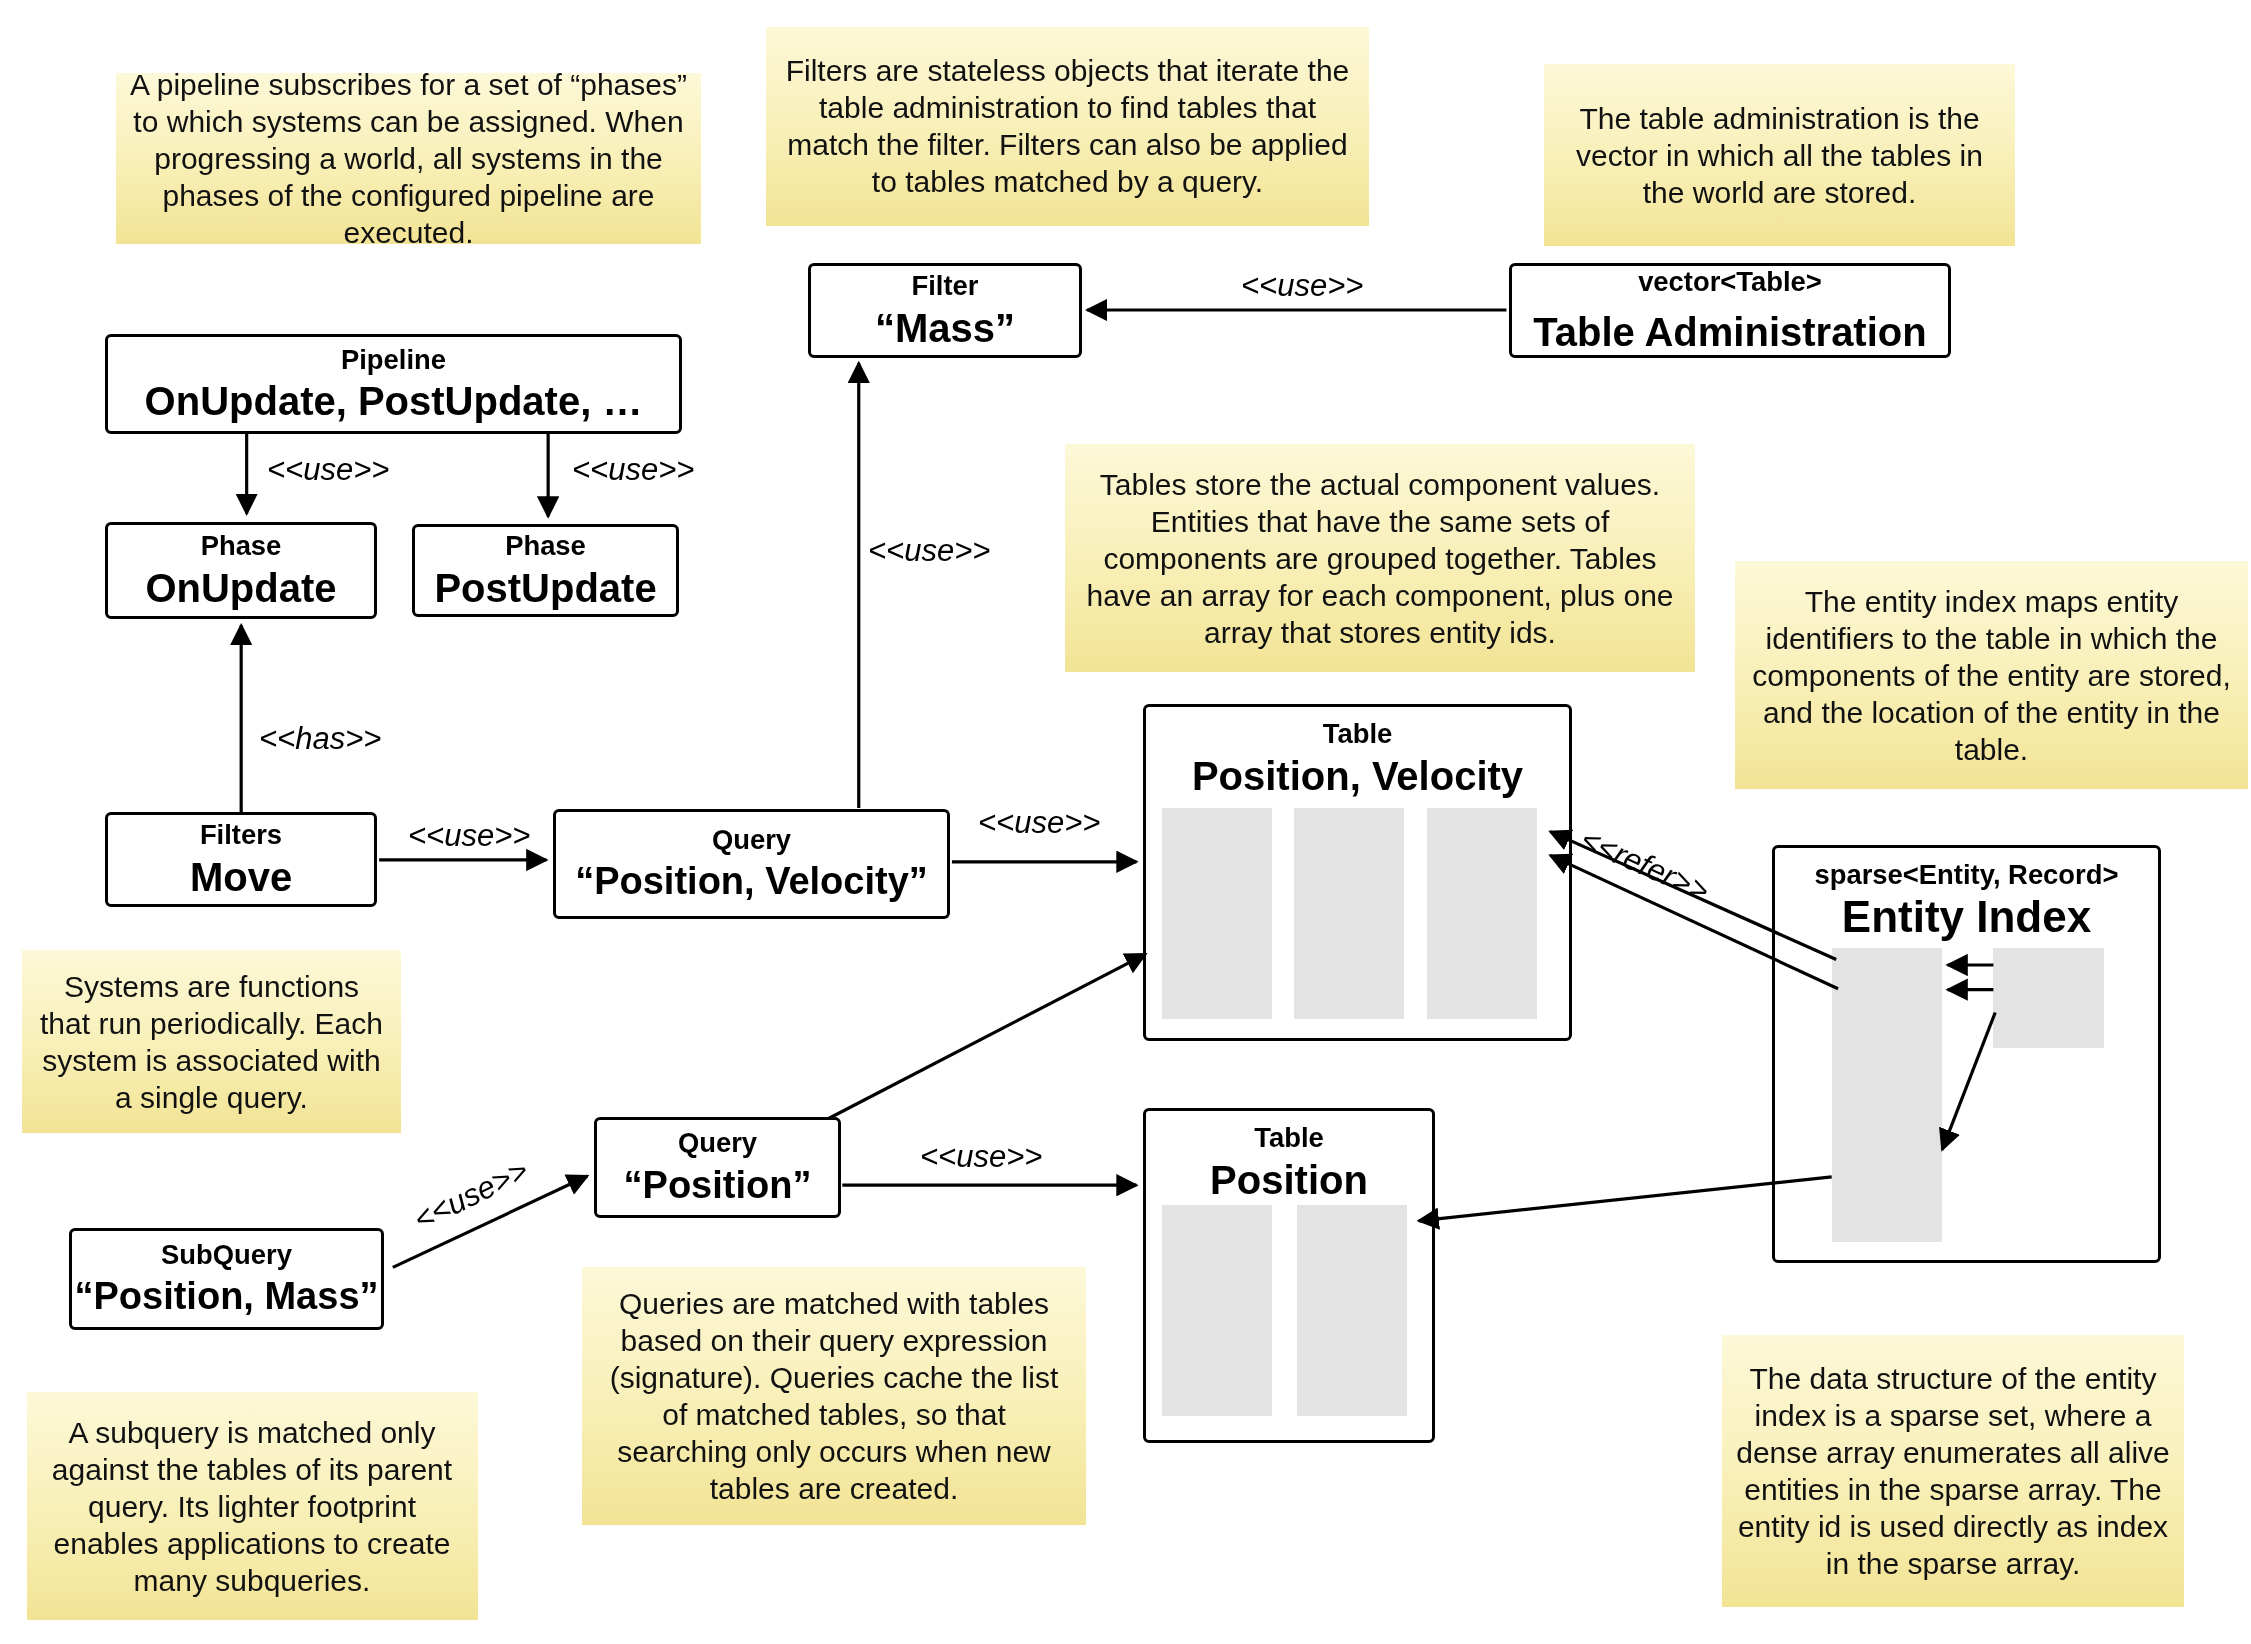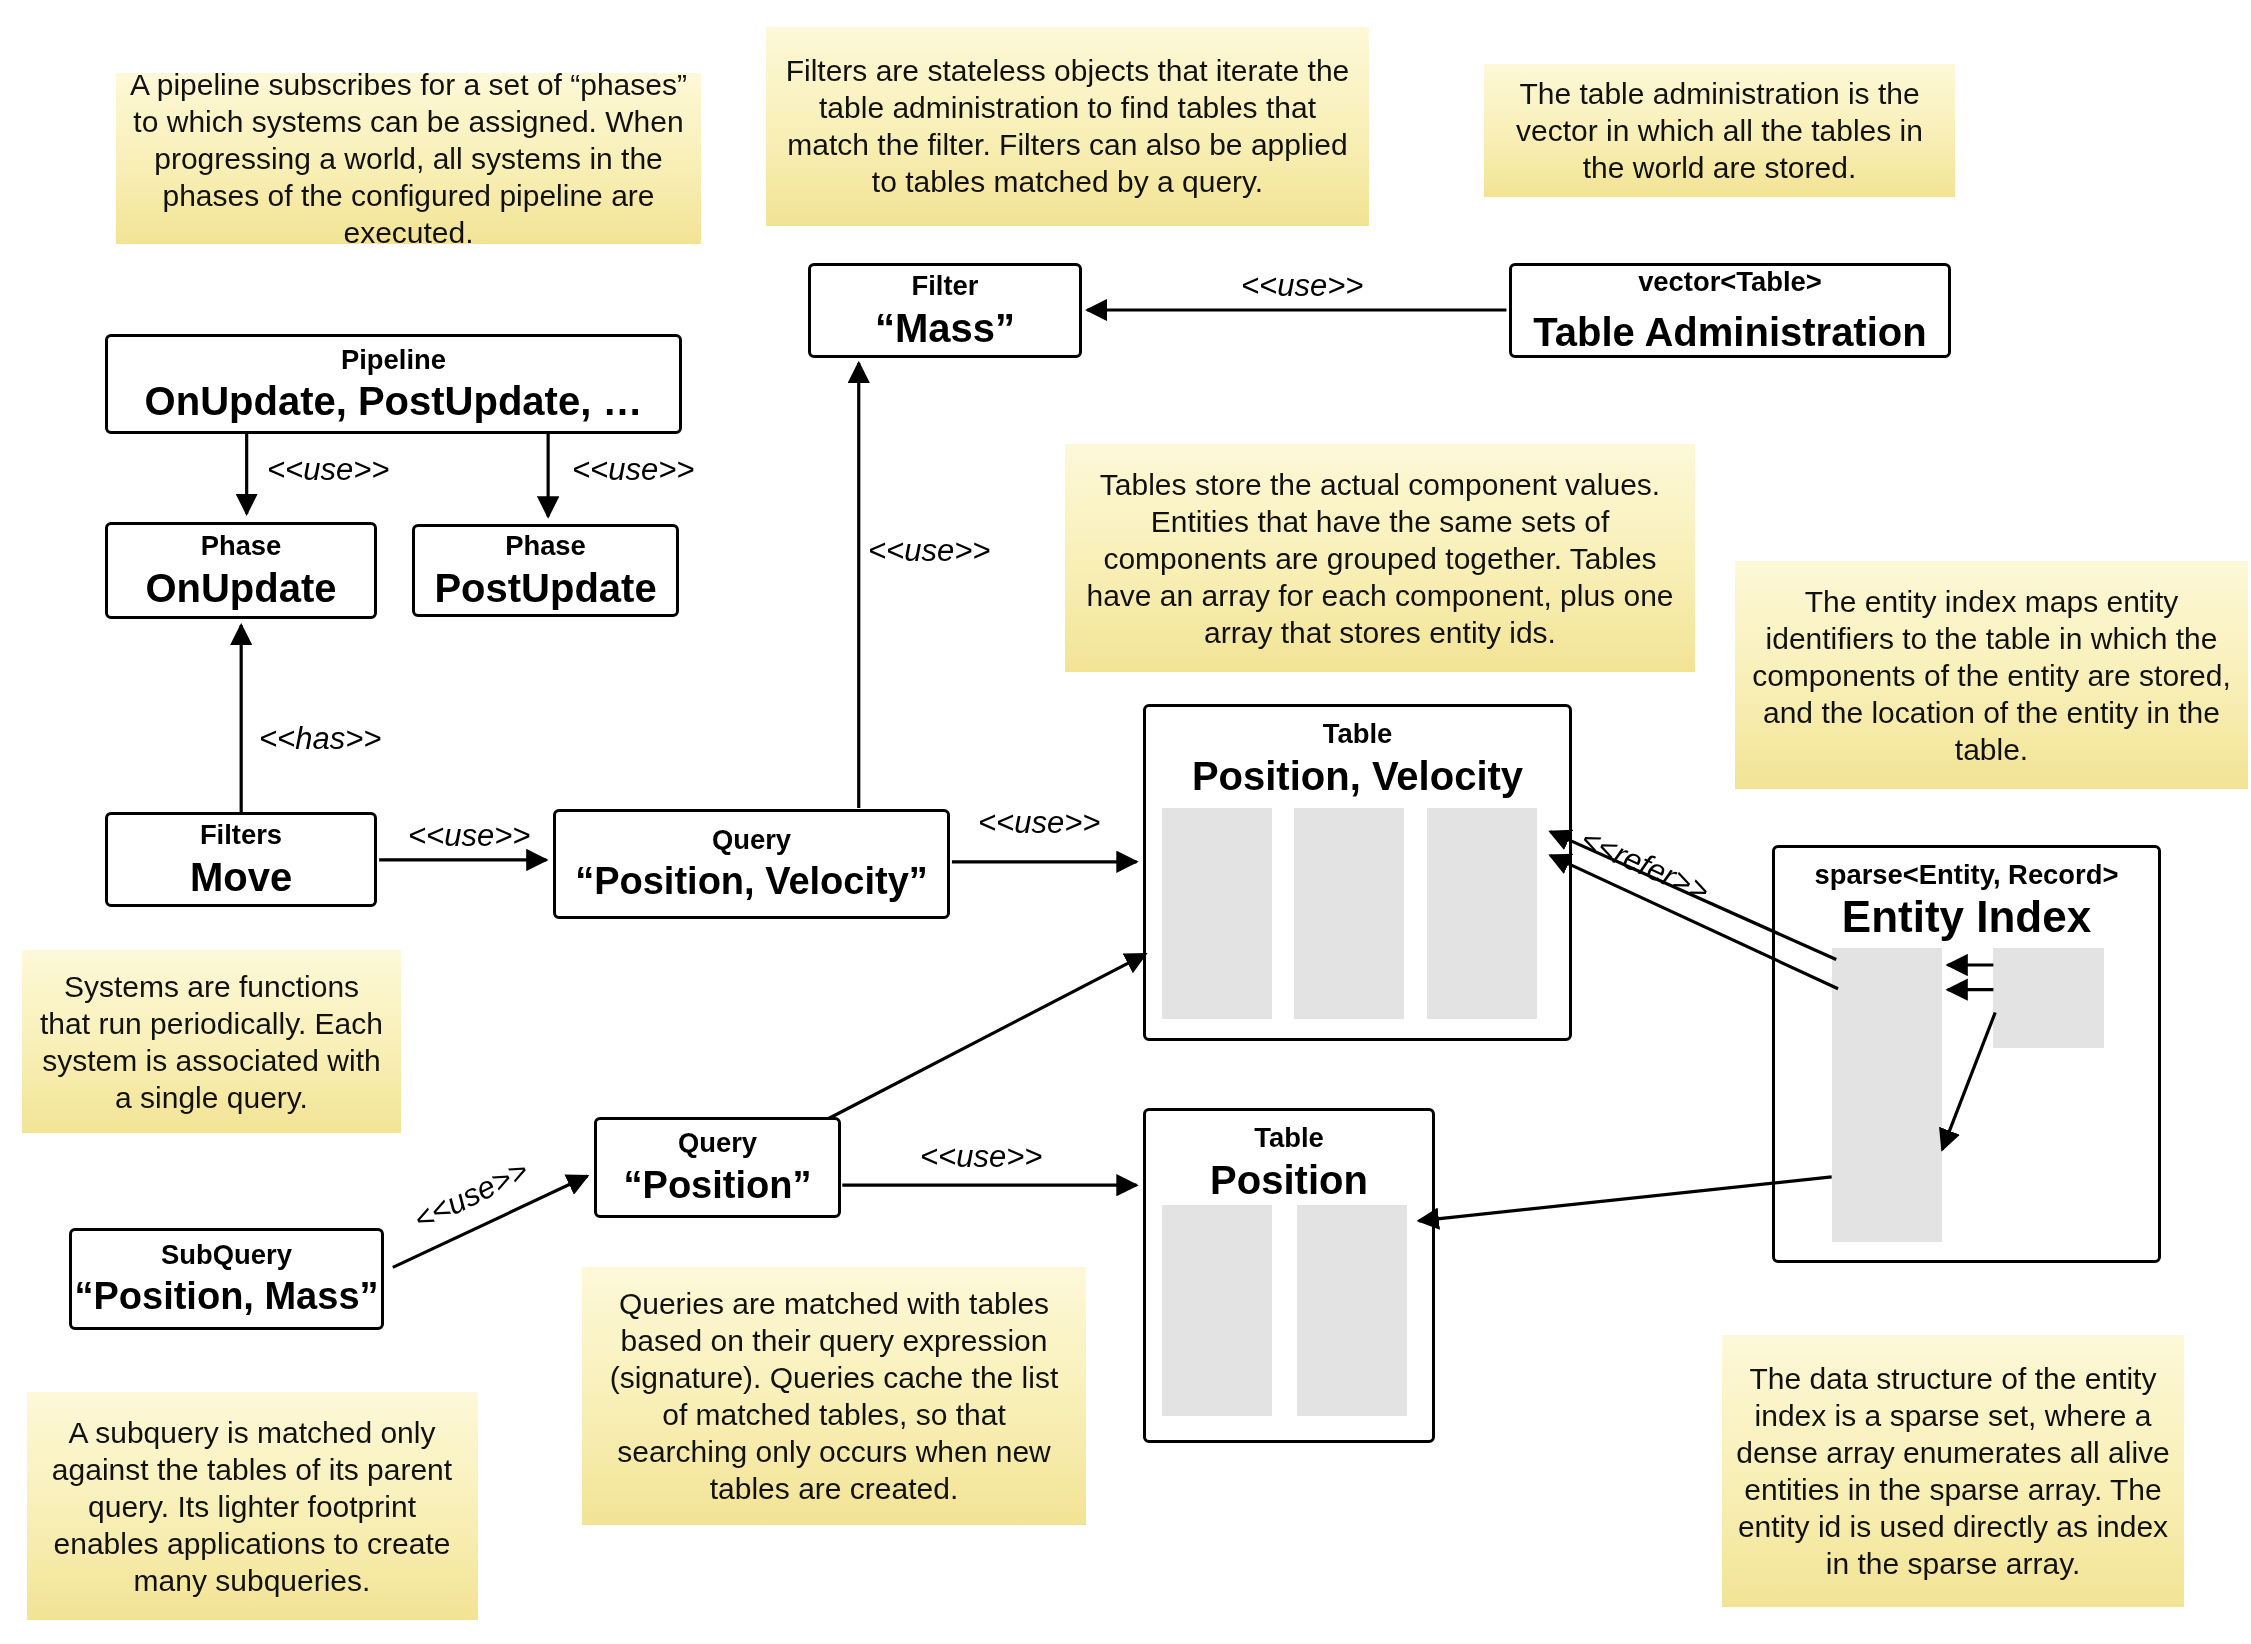--- a/index.html
+++ b/index.html
@@ -63,21 +63,21 @@
       <line x1="2005" y1="1288" x2="1553" y2="1336" marker-end="url(#arr)"></line>
     </g>
   </svg>
 
   <div class="note z2" style="left:116px;top:73px;width:585px;height:171px;">
     <span>A pipeline subscribes for a set of “phases” to which systems can be assigned. When progressing a world, all systems in the phases of the configured pipeline are executed.</span>
   </div>
   <div class="note z2" style="left:766px;top:26.5px;width:603px;height:199px;">
     <span>Filters are stateless objects that iterate the table administration to find tables that match the filter. Filters can also be applied to tables matched by a query.</span>
   </div>
-  <div class="note z2" style="left:1484px;top:64px;width:471px;height:133px;">
+  <div class="note z2" style="left:1544px;top:64px;width:471px;height:182px;">
     <span>The table administration is the vector in which all the tables in the world are stored.</span>
   </div>
   <div class="note z2" style="left:1065px;top:444px;width:630px;height:228px;">
     <span>Tables store the actual component values. Entities that have the same sets of components are grouped together. Tables have an array for each component, plus one array that stores entity ids.</span>
   </div>
   <div class="note z2" style="left:1735px;top:561px;width:513px;height:228px;">
     <span>The entity index maps entity identifiers to the table in which the components of the entity are stored, and the location of the entity in the table.</span>
   </div>
   <div class="note z2" style="left:22px;top:950px;width:379px;height:183px;">
     <span>Systems are functions that run periodically. Each system is associated with a single query.</span>

